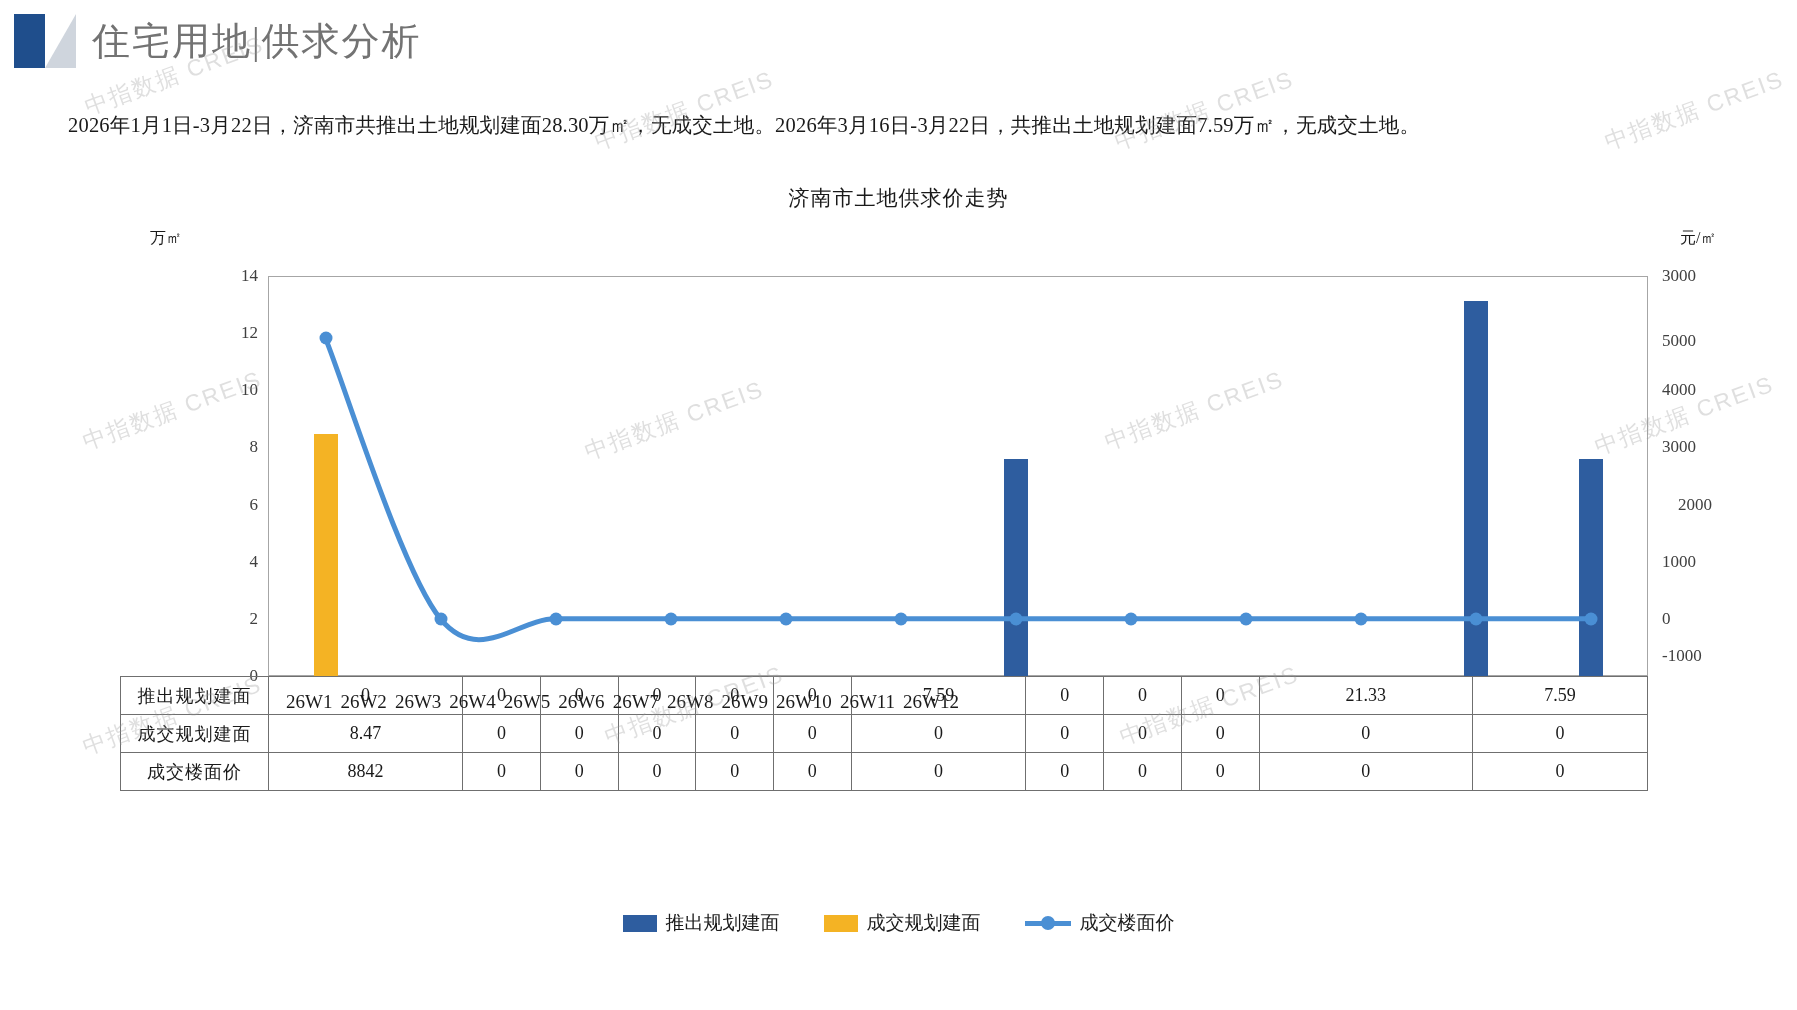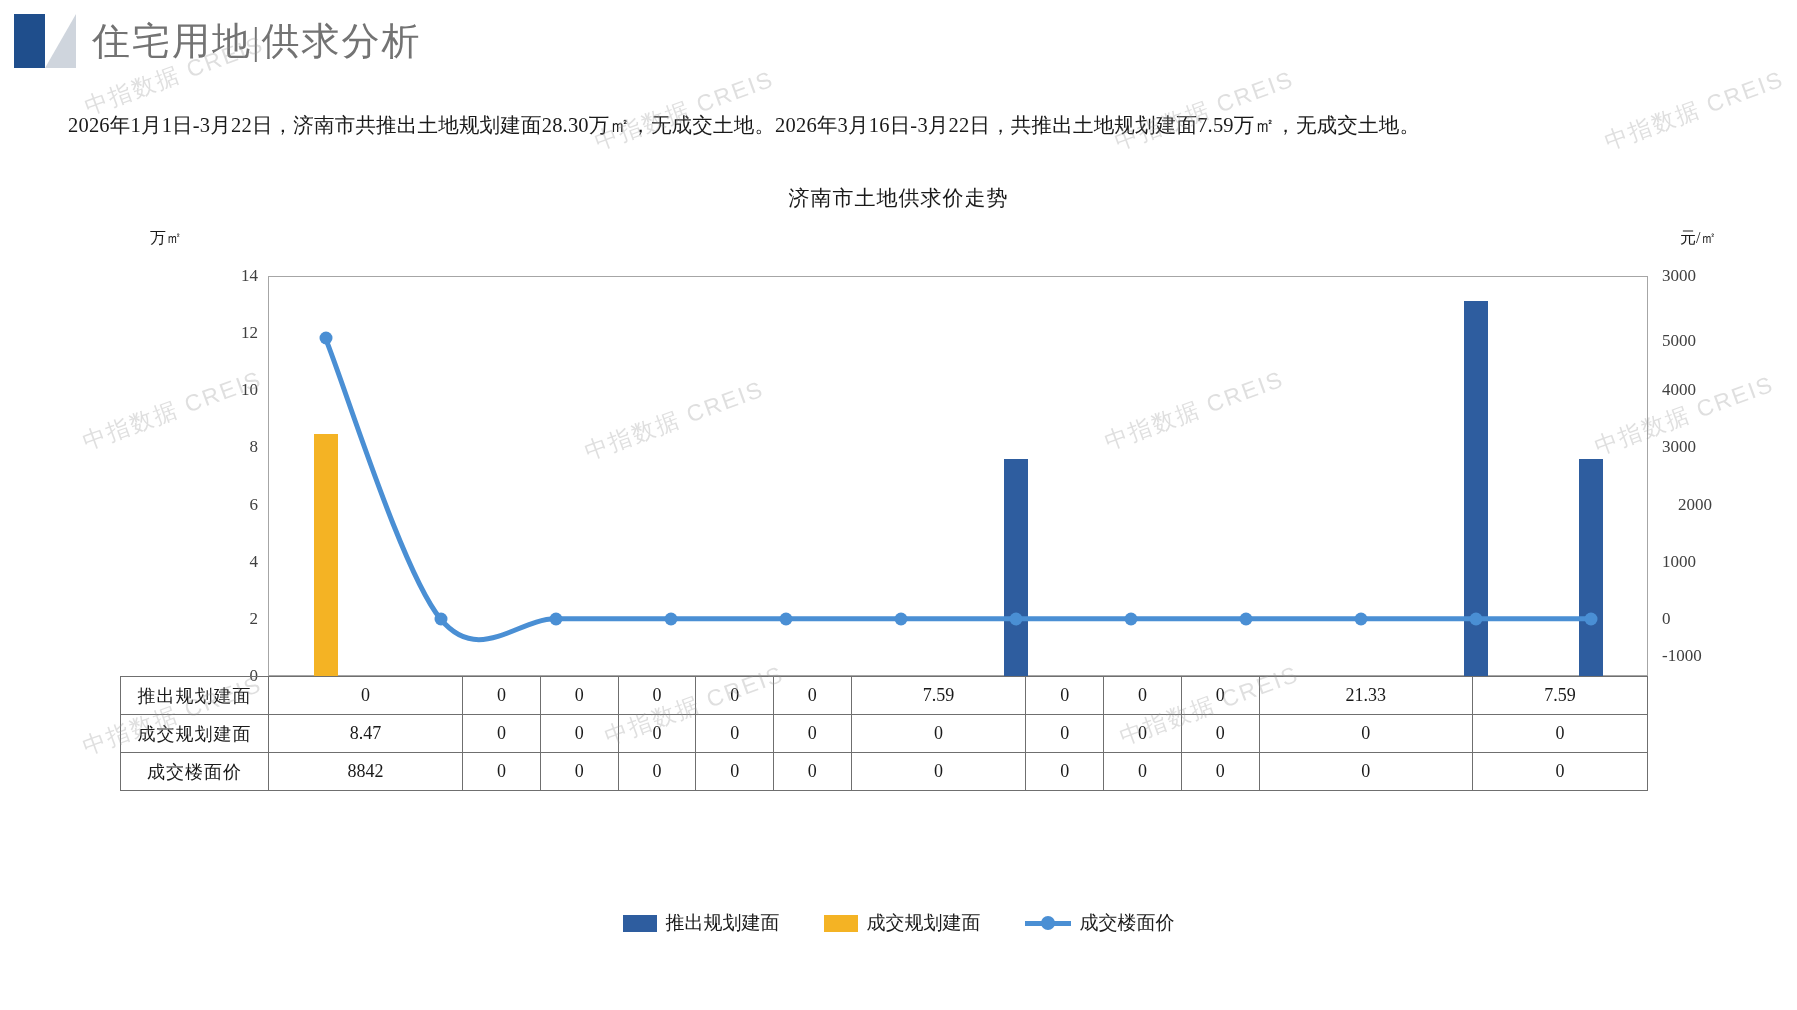--- a/index.html
+++ b/index.html
@@ -262,20 +262,35 @@
     <div class="dot" style="left: 862.5px; top: 342.857px; background: rgb(74, 143, 212);"></div>
     <div class="dot" style="left: 977.5px; top: 342.857px; background: rgb(74, 143, 212);"></div>
     <div class="dot" style="left: 1092.5px; top: 342.857px; background: rgb(74, 143, 212);"></div>
     <div class="dot" style="left: 1207.5px; top: 342.857px; background: rgb(74, 143, 212);"></div>
     <div class="dot" style="left: 1322.5px; top: 342.857px; background: rgb(74, 143, 212);"></div>
   </div>
 
 <div class="table-wrap">
   <table class="data">
     <tbody id="table-body">
+        <tr class="header">
+          <td class="rowhead"></td>
+          <td class="colhead">26W1</td>
+          <td class="colhead">26W2</td>
+          <td class="colhead">26W3</td>
+          <td class="colhead">26W4</td>
+          <td class="colhead">26W5</td>
+          <td class="colhead">26W6</td>
+          <td class="colhead">26W7</td>
+          <td class="colhead">26W8</td>
+          <td class="colhead">26W9</td>
+          <td class="colhead">26W10</td>
+          <td class="colhead">26W11</td>
+          <td class="colhead">26W12</td>
+        </tr>
         <tr>
           <td class="rowhead">推出规划建面</td>
           <td>0</td>
           <td>0</td>
           <td>0</td>
           <td>0</td>
           <td>0</td>
           <td>0</td>
           <td>7.59</td>
           <td>0</td>

